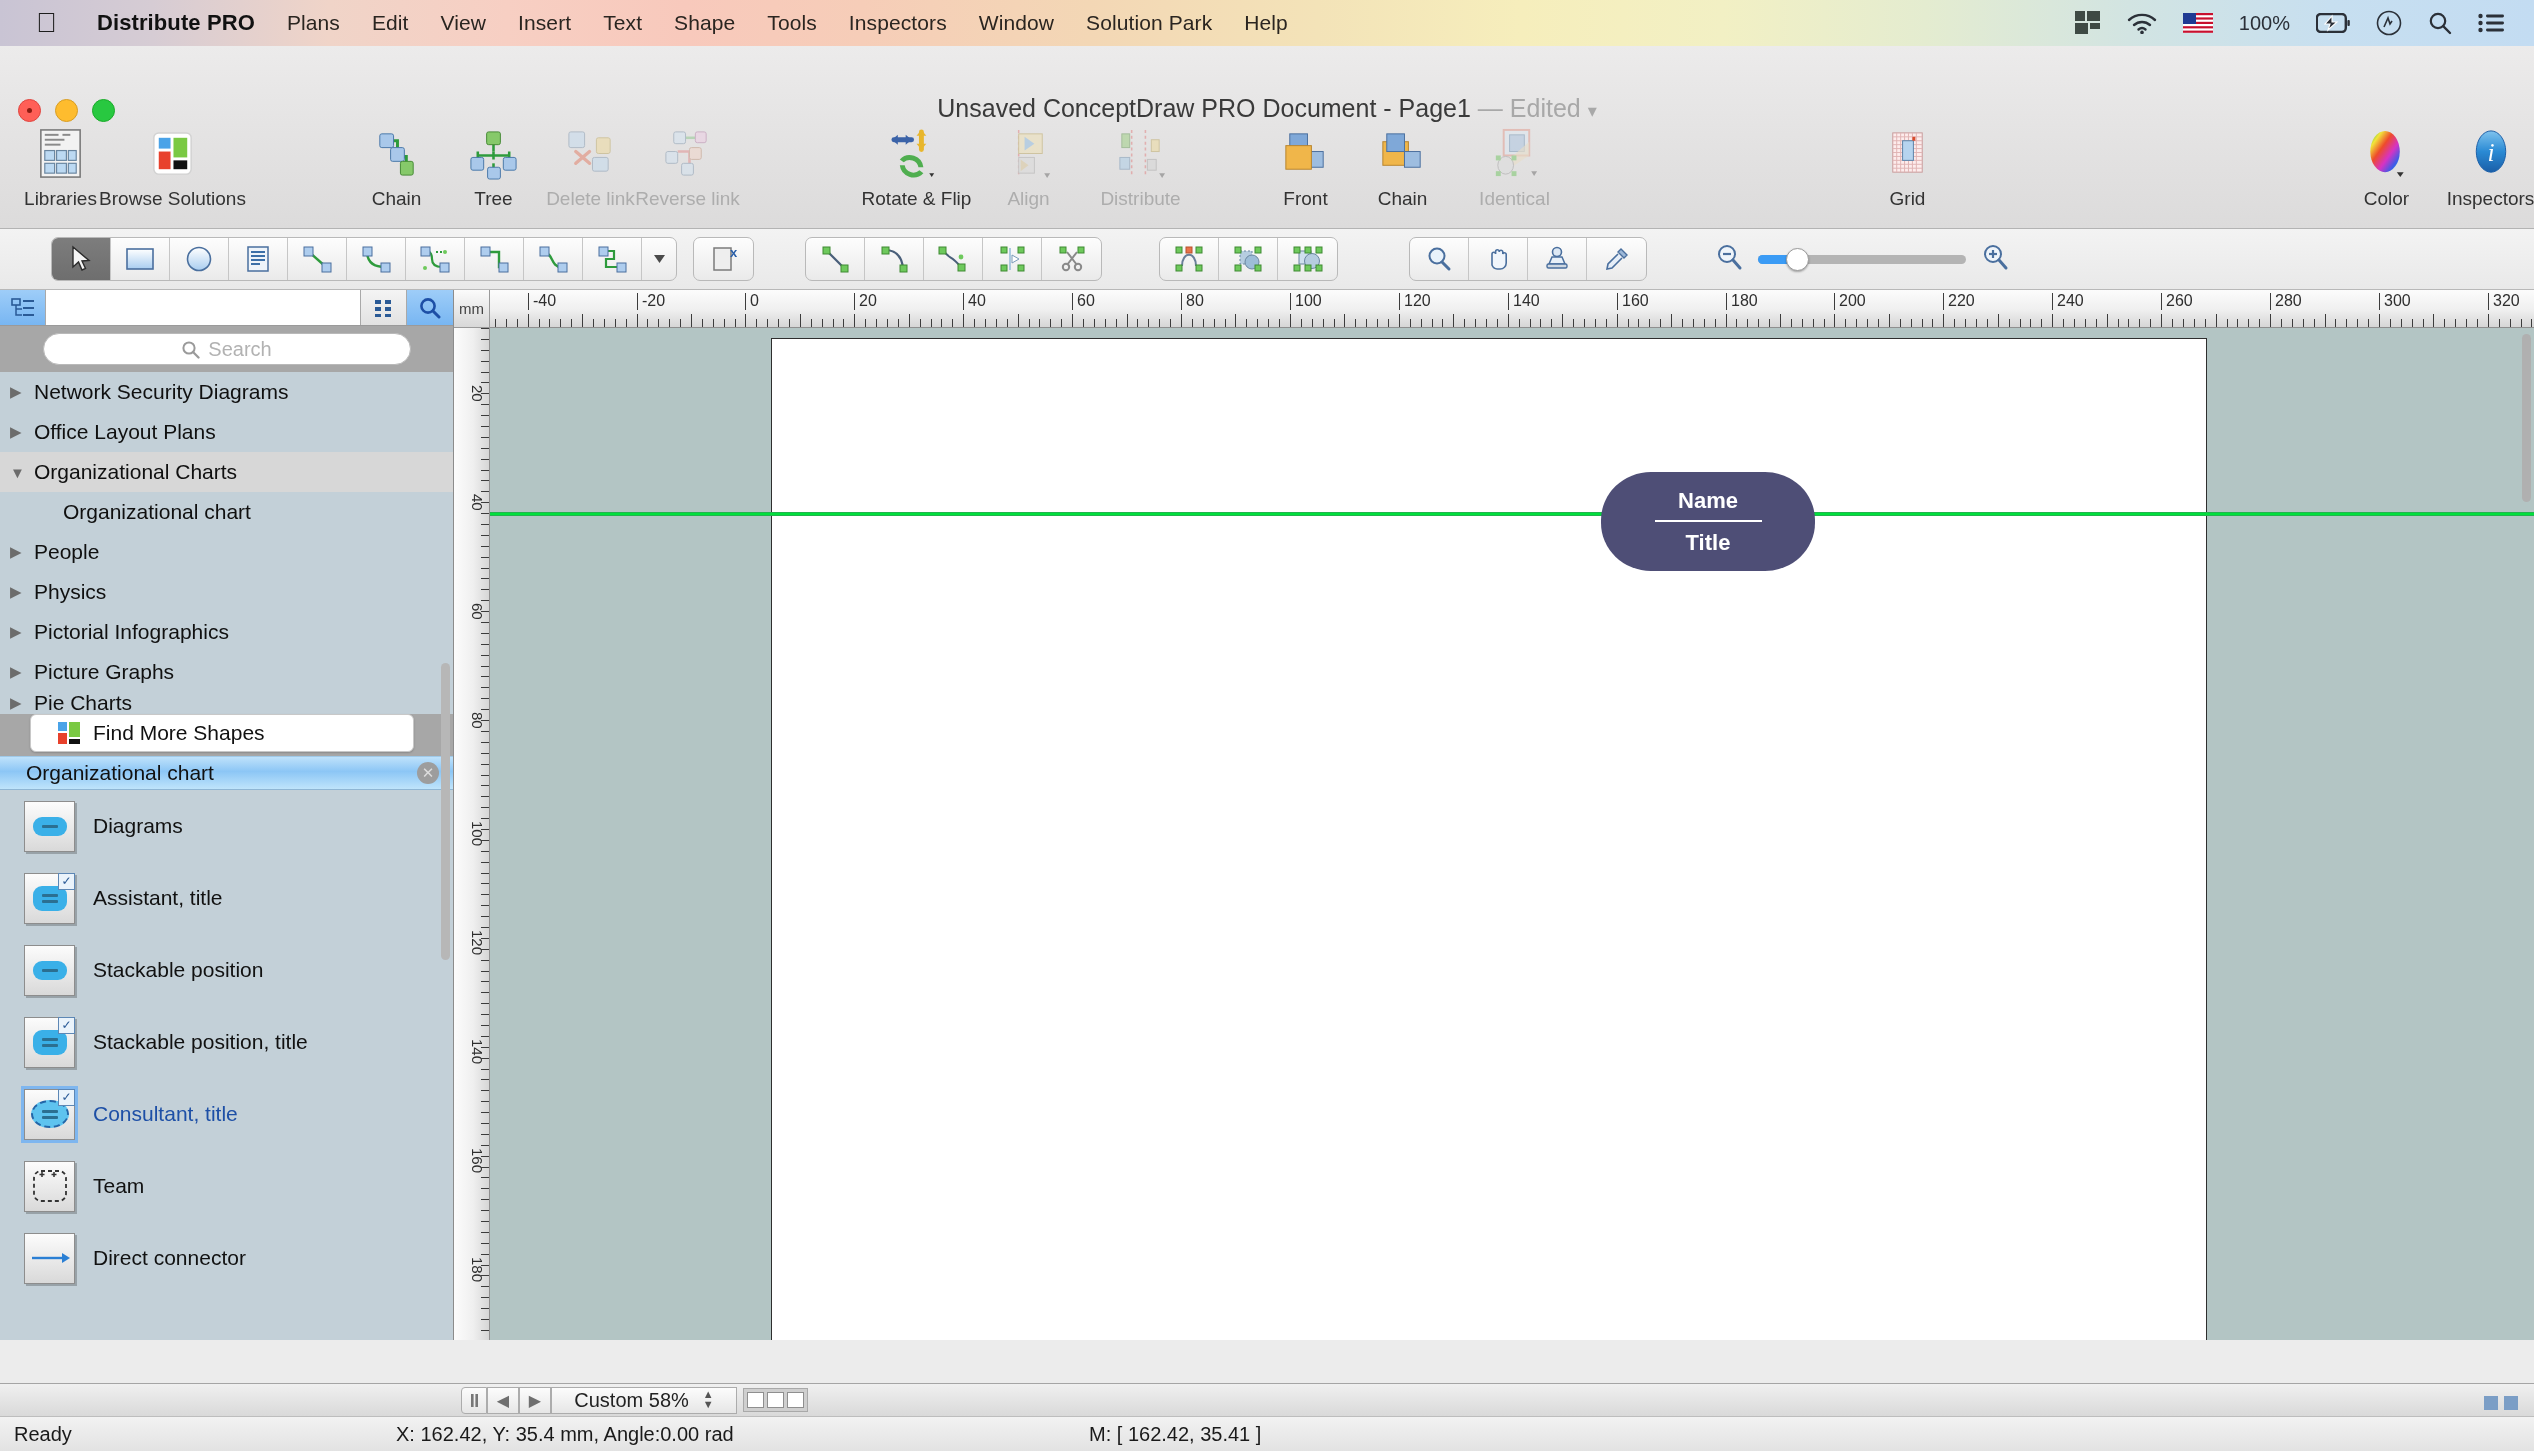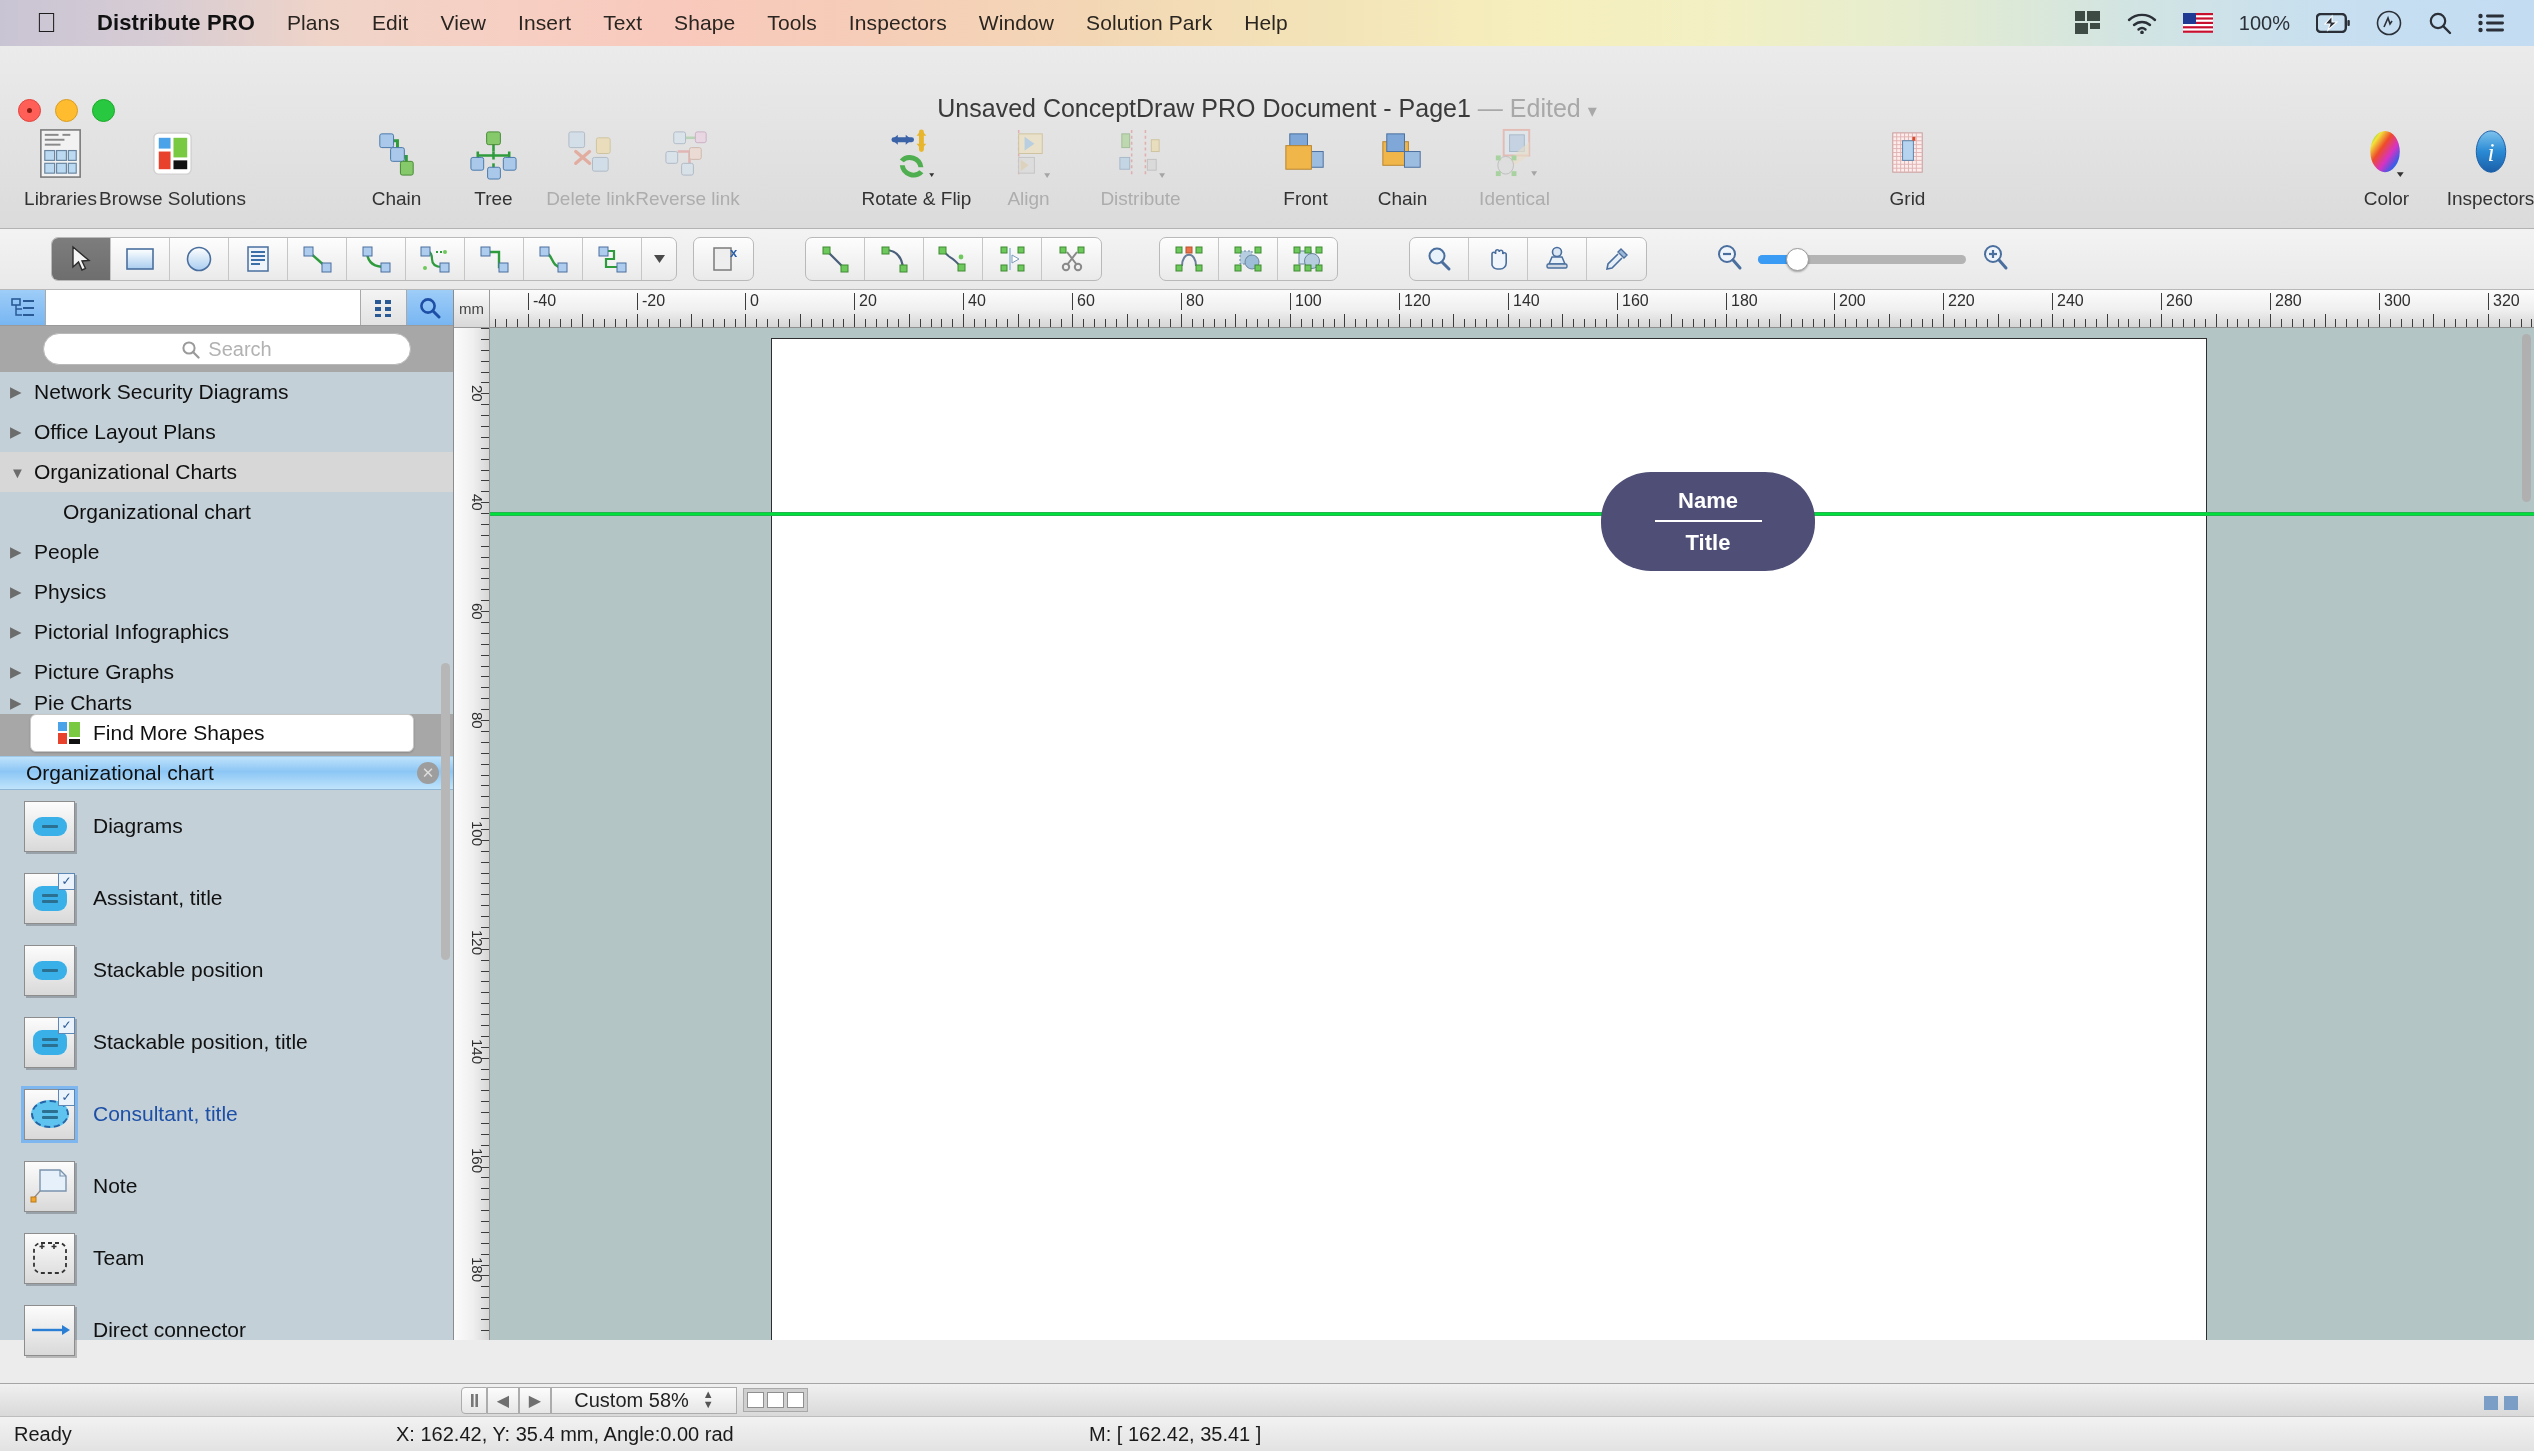--- a/index.html
+++ b/index.html
@@ -954,31 +954,20 @@
             </div>
             <div class="shrow sel">
               <span class="thumb">
                 <span class="pill ell" style="height:28px;">
                     <span class="bar"></span>
                     <span class="bar"></span>
                   </span>
                 <span class="tick">✓</span>
               </span>
               <span class="nm">Consultant, title</span>
-            </div>
-            <div class="shrow">
-              <span class="thumb">
-                <svg width="42" height="40" viewBox="0 0 42 40">
-                    <path d="M11 4 h20 l6 6 v15 h-26 z" fill="#e6f0fa" stroke="#7a93ad" stroke-width="1.4"></path>
-                    <path d="M31 4 v6 h6" fill="none" stroke="#7a93ad" stroke-width="1.2"></path>
-                    <path d="M11 25 L4 33" stroke="#8a8a8a" stroke-width="1.2"></path>
-                    <rect x="2" y="31" width="5" height="5" fill="#f2a52c" stroke="#b87a1c"></rect>
-                  </svg>
-              </span>
-              <span class="nm">Note</span>
             </div>
             <div class="shrow">
               <span class="thumb">
                 <svg width="42" height="40" viewBox="0 0 42 40">
                     <rect x="5" y="5" width="32" height="30" rx="7" fill="none" stroke="#333" stroke-width="1.8" stroke-dasharray="4 3"></rect>
                     <g stroke="#333" stroke-width="1.5">
                       <path d="M13 6 v5 M10.5 8.5 h5"></path>
                       <path d="M25 6 v5 M22.5 8.5 h5"></path>
                     </g>
                   </svg>

